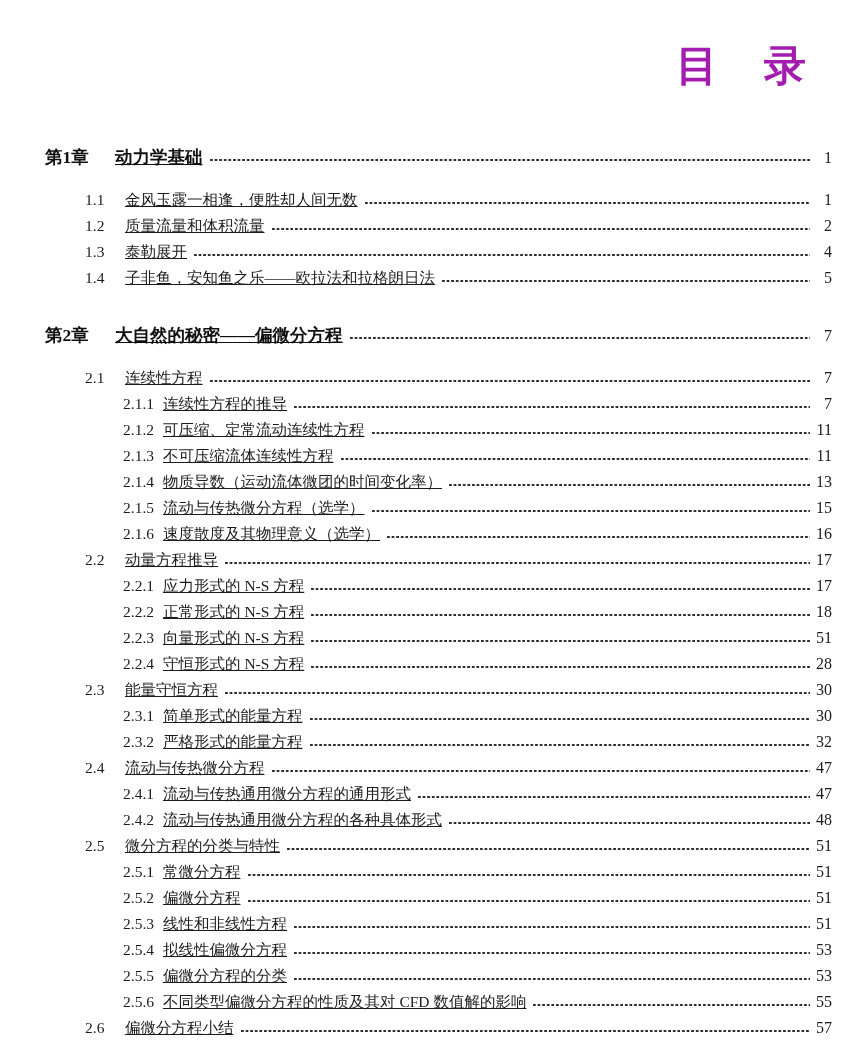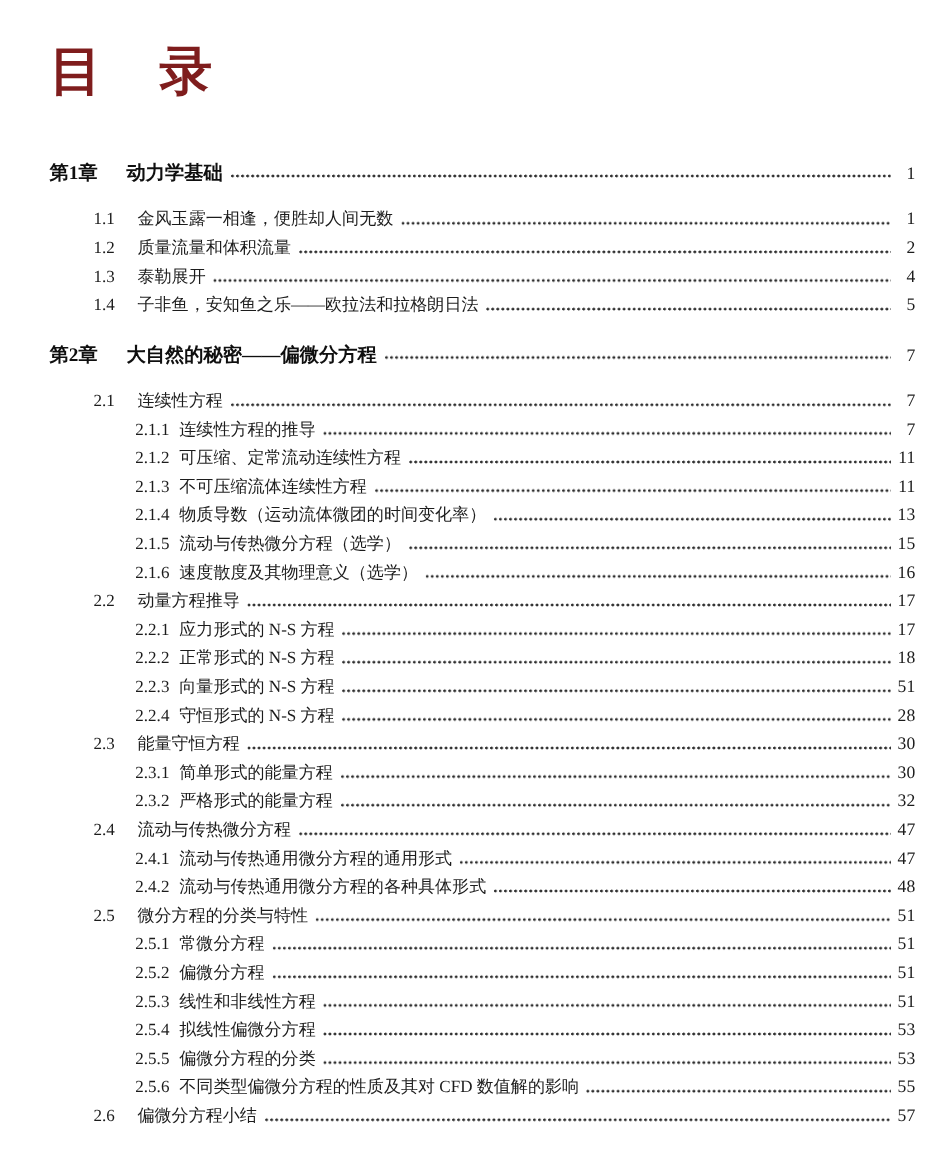--- a/index.html
+++ b/index.html
@@ -14,26 +14,26 @@
     font-family: "Liberation Serif", "DejaVu Serif", serif;
     color: #1c1c1c;
   }
   .page {
     box-sizing: border-box;
     width: 853px;
     height: 1054px;
     padding: 42px 21px 0 45px;
   }
   .doc-title {
-    text-align: left;
-    font-size: 48px;
+    text-align: right;
+    font-size: 42px;
     line-height: 48px;
     font-weight: bold;
     letter-spacing: 2px;
-    color: #7f1d1d;
+    color: #a21caf;
     margin: 0 24px 0 0;
   }
   .toc {
     margin-top: 54px;
   }
   .row {
     display: flex;
     align-items: baseline;
     height: 26px;
     line-height: 26px;
@@ -41,37 +41,38 @@
   }
   .row-l1 {
     font-weight: bold;
     font-size: 17.5px;
     color: #0f0f0f;
     margin-bottom: 17px;
     justify-content: flex-end;
   }
   .row-l1 + .row-l2 {  }
   .row:not(:first-child).row-l1 {
-    margin-top: 18px;
+    margin-top: 31px;
   }
   .row-l2, .row-l3 {
     font-size: 15.5px;
     color: #1c1c1c;
   }
   .row-l2 { padding-left: 40px; }
   .row-l3 { padding-left: 78px; }
   .num {
     flex: 0 0 auto;
     display: inline-block;
   }
   .row-l1 .num { min-width: 70px; }
   .row-l2 .num { min-width: 40px; }
   .row-l3 .num { min-width: 40px; }
   .entry-title {
     flex: 0 0 auto;
+    text-decoration: underline;
   }
   .leader {
     flex: 1 1 auto;
     align-self: flex-end;
     height: 12px;
     margin: 0 3px 4px 7px;
     background-image: radial-gradient(circle at 1.4px 6px, #2d2d2d 1.05px, rgba(0,0,0,0) 1.5px);
     background-size: 4.6px 12px;
     background-repeat: repeat-x;
   }

